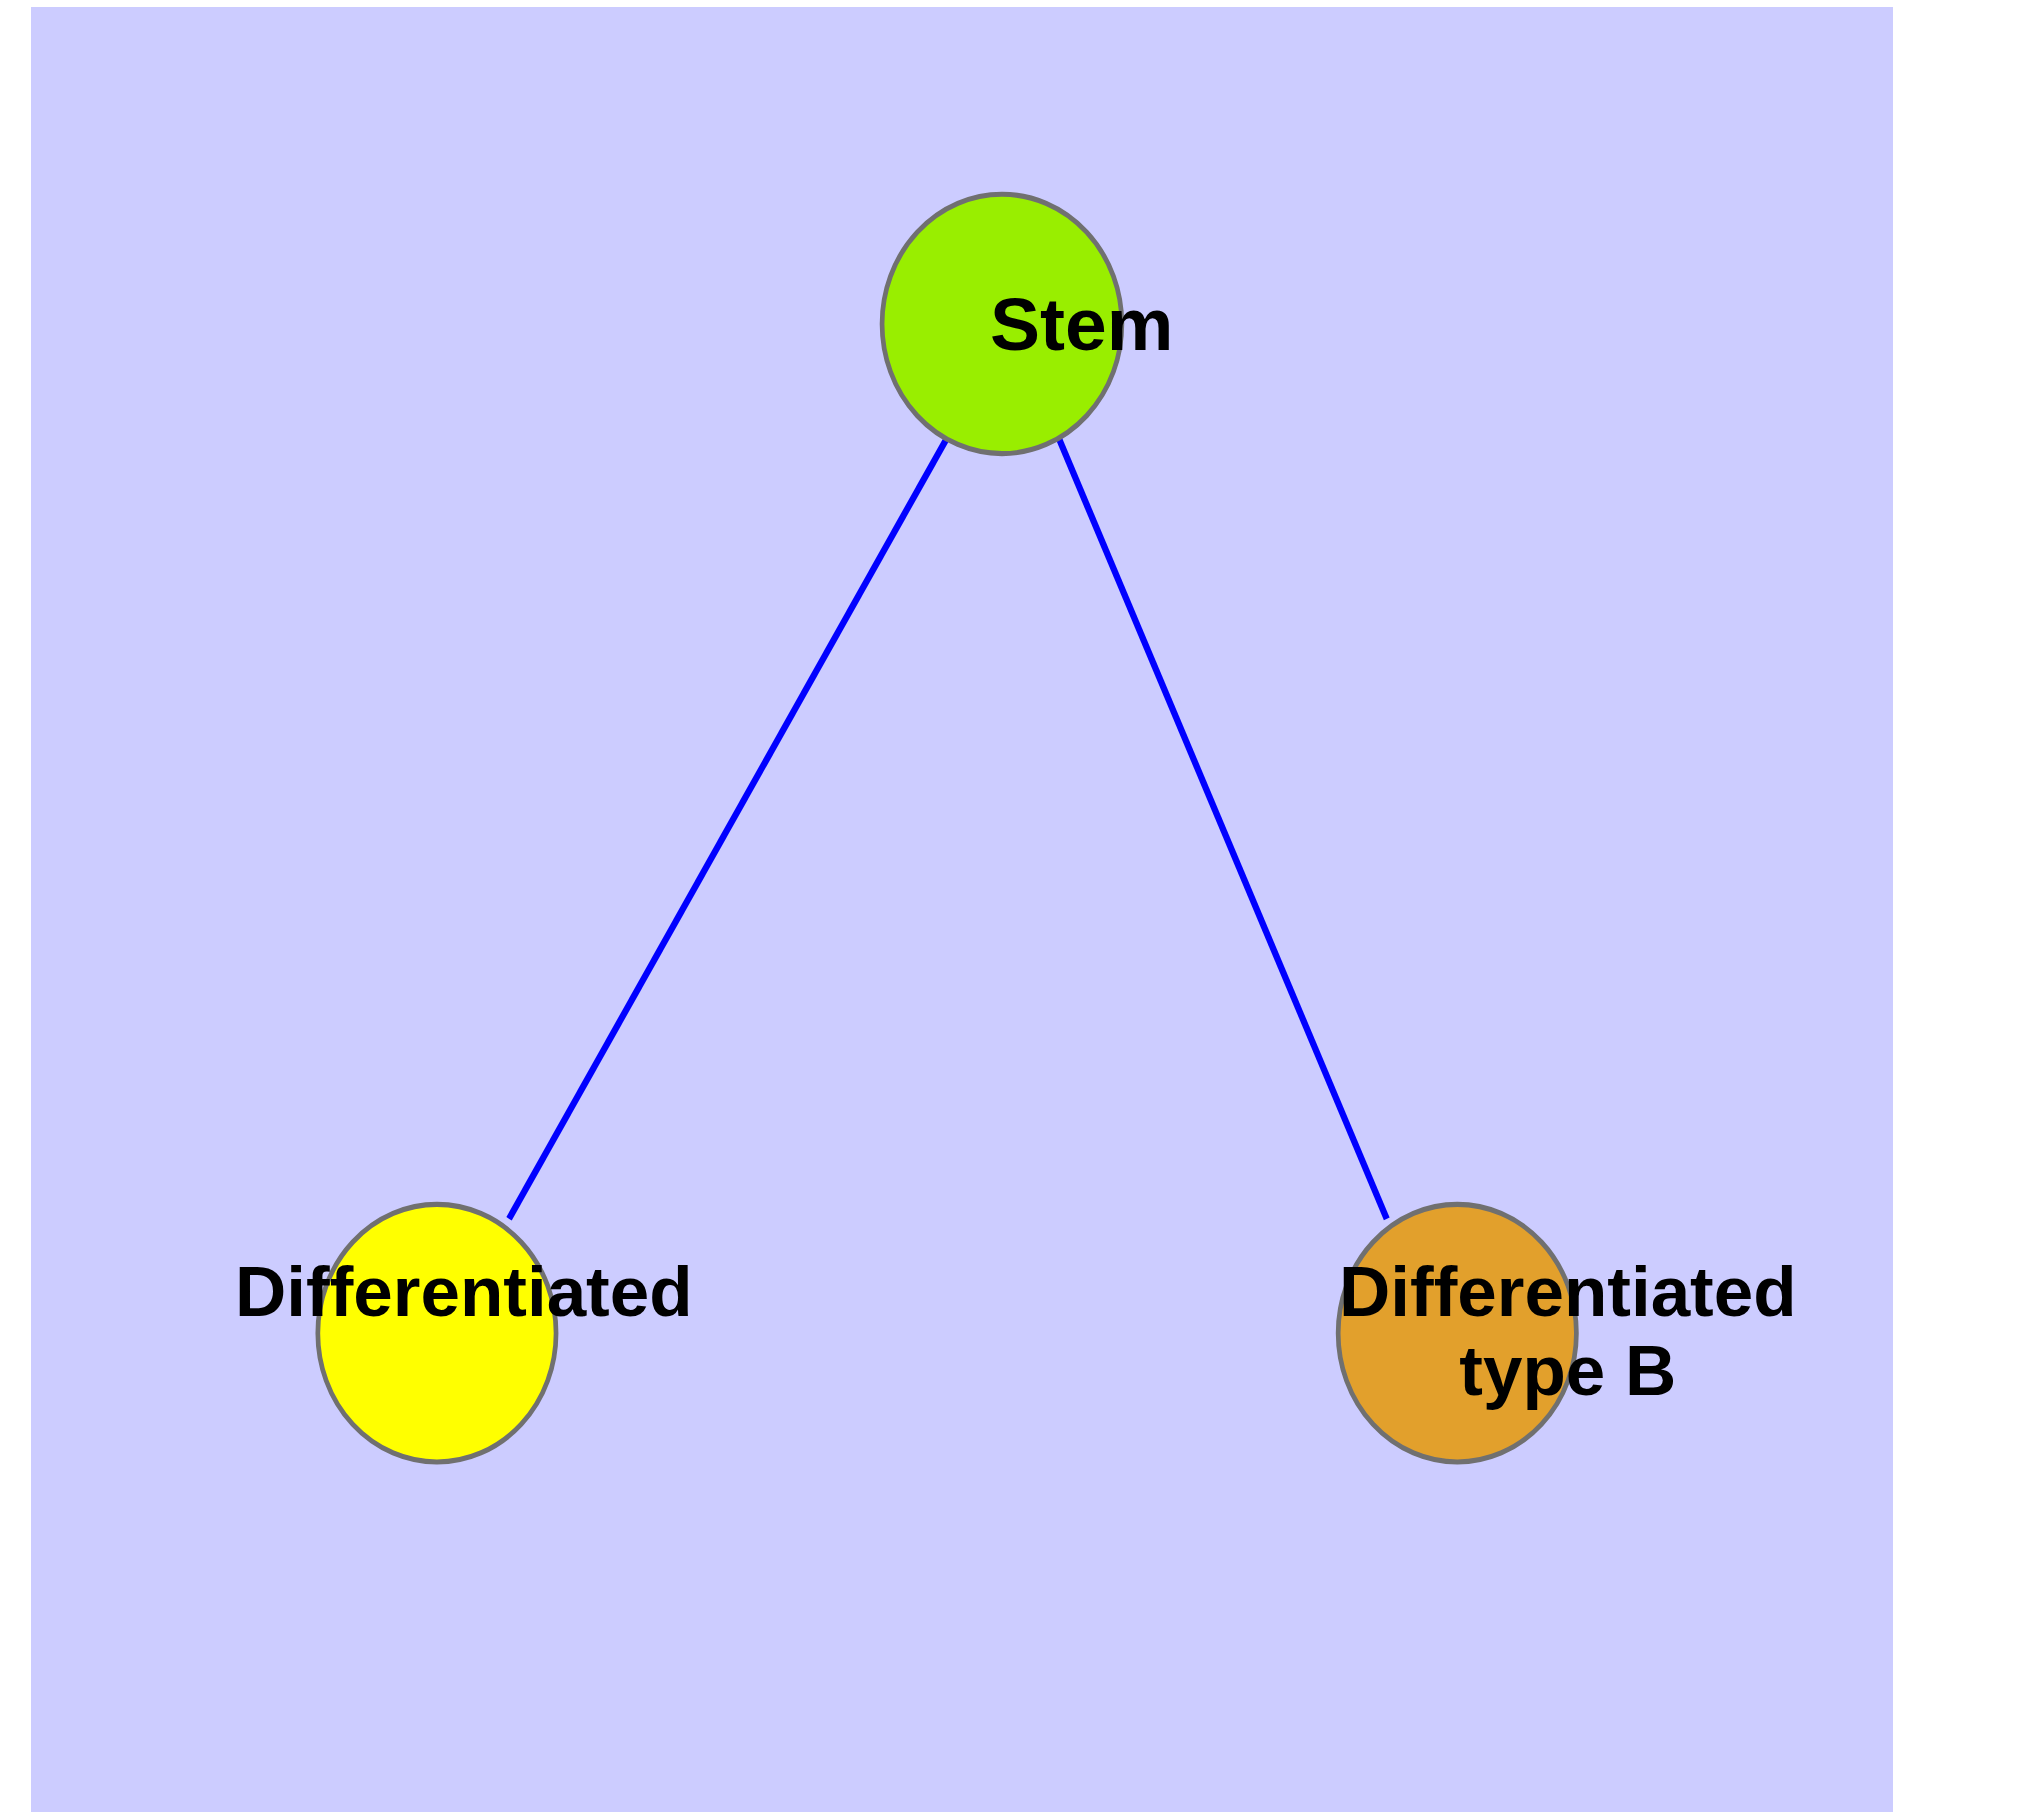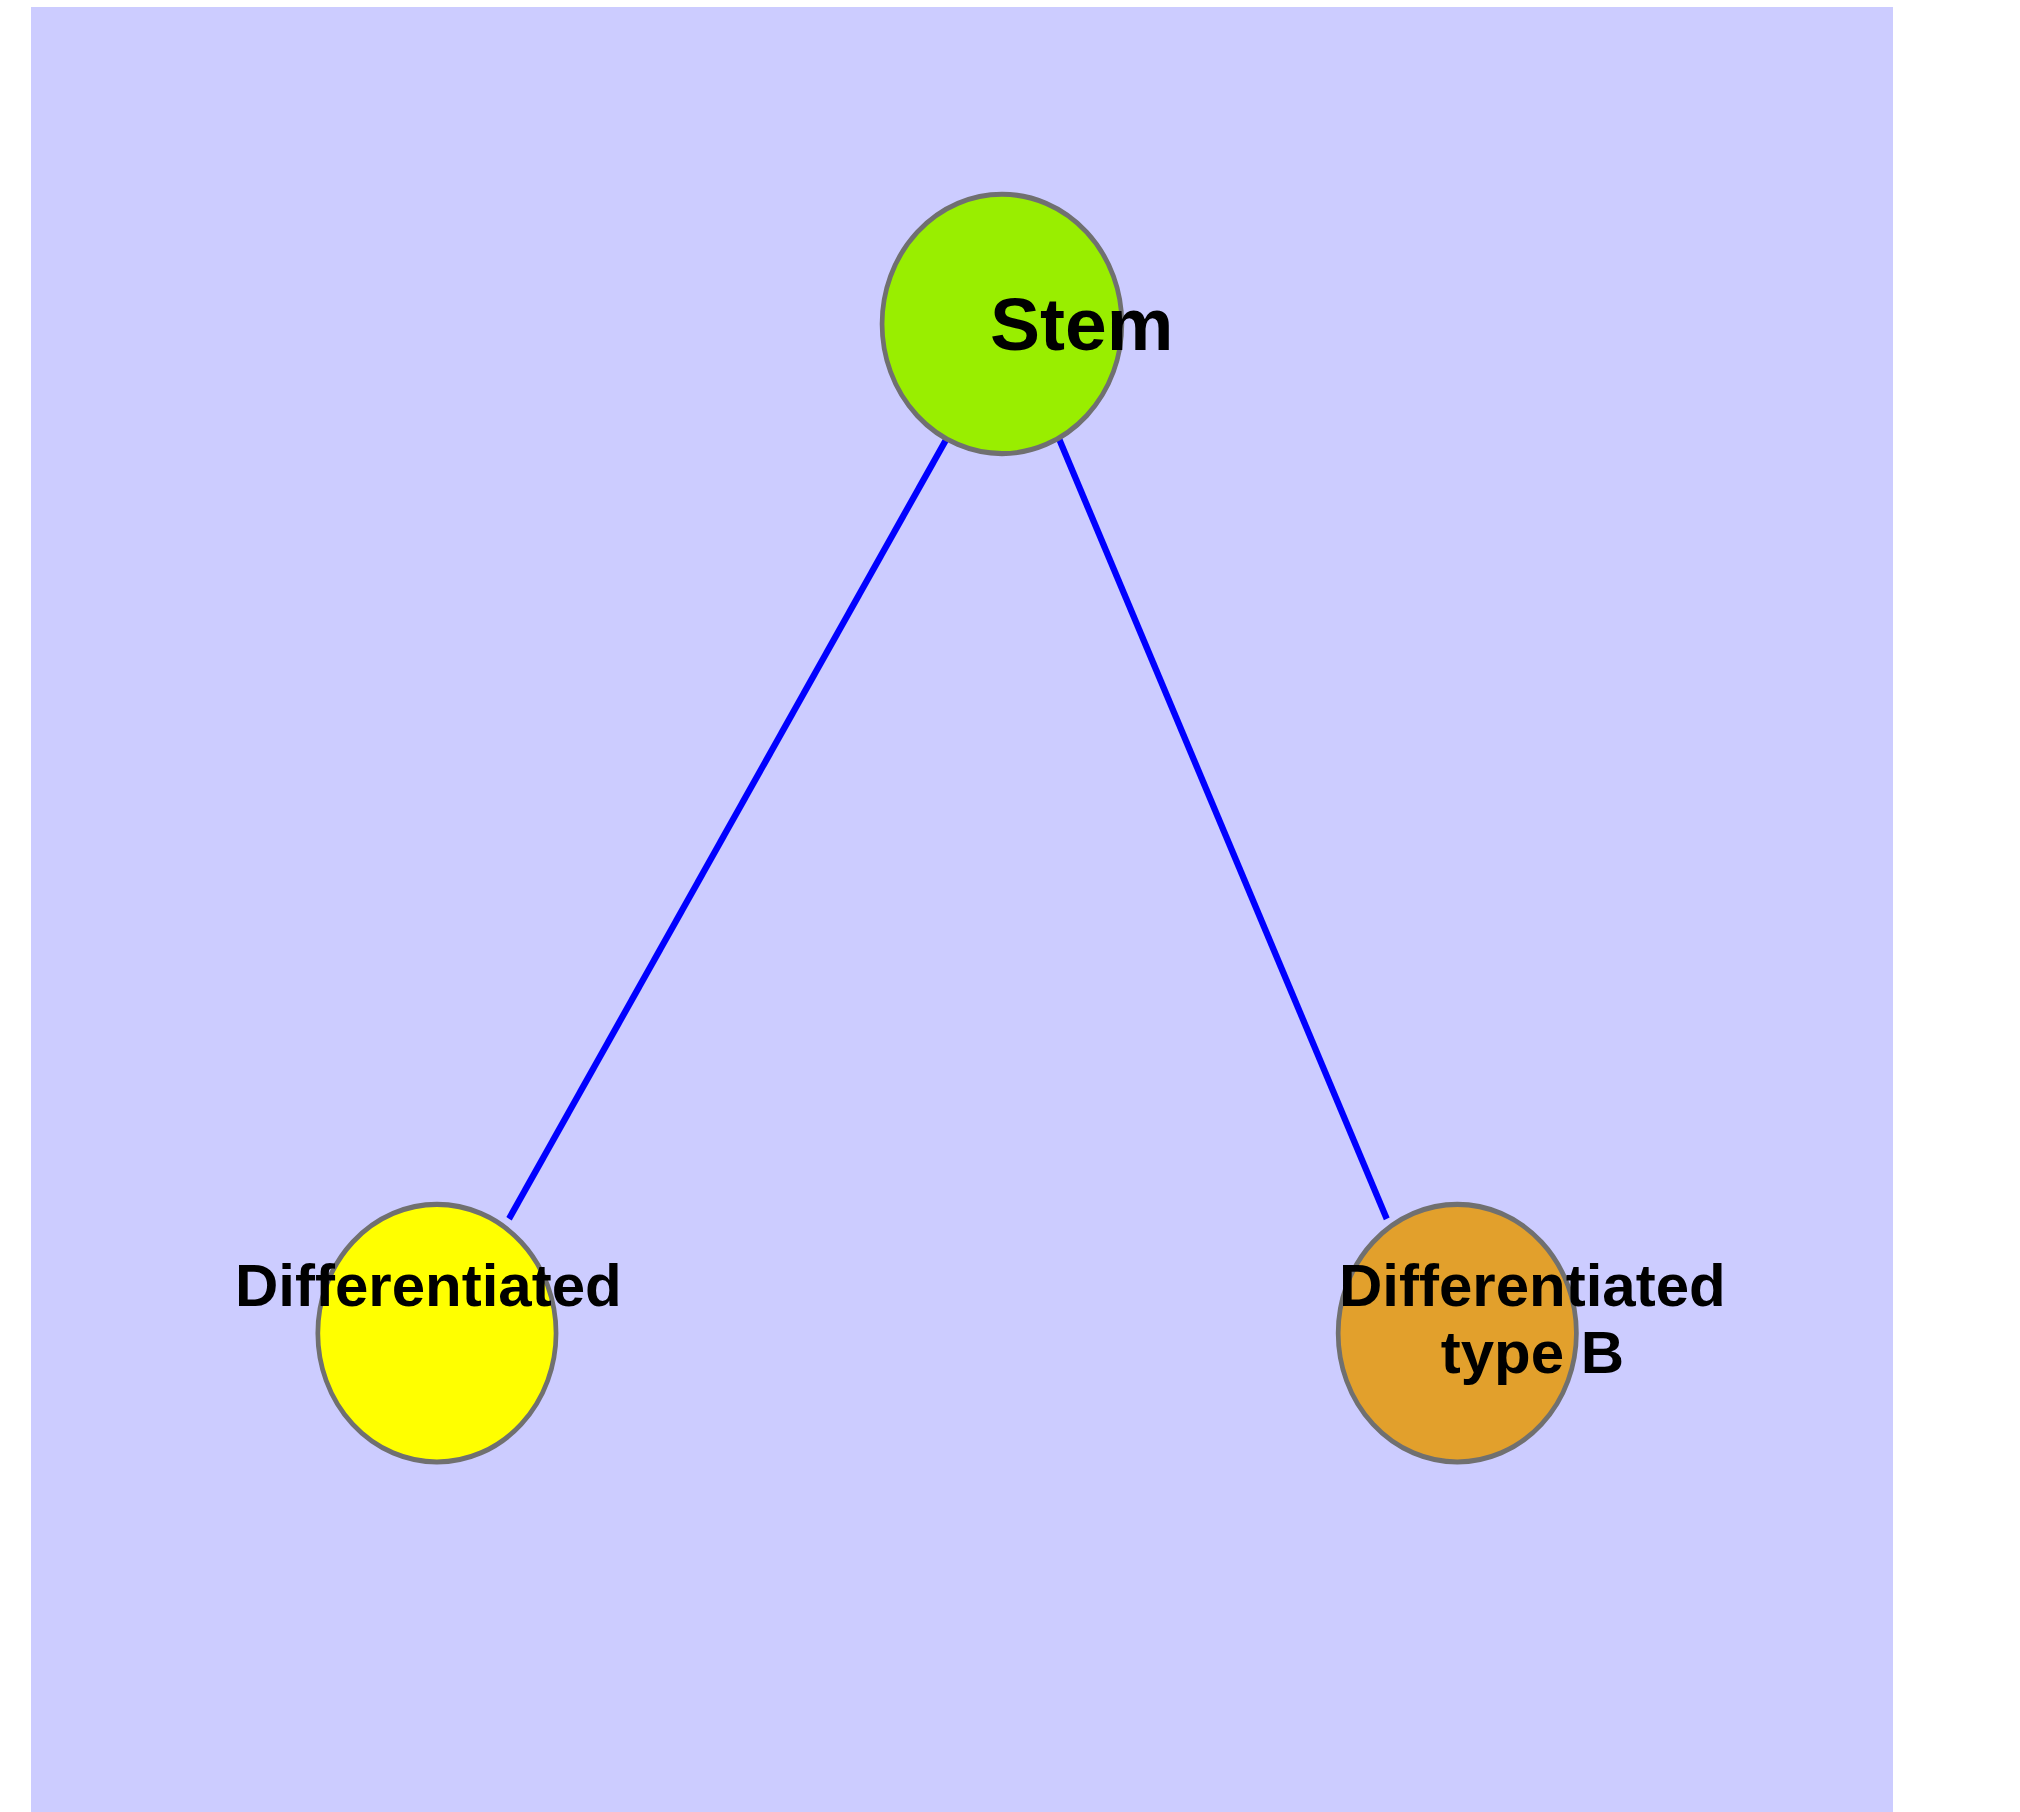--- a/index.html
+++ b/index.html
@@ -39,21 +39,21 @@
     text-align: center;
     line-height: 1.12;
     white-space: pre;
     pointer-events: none;
     -webkit-font-smoothing: antialiased;
   }
   .label-root {
     font-size: 75px;
   }
   .label-leaf {
-    font-size: 60px;
+    font-size: 71px;
   }
 </style>
 </head>
 <body>
 
 <div id="canvas">
   <div id="plot-area">
 
     <svg id="graph-svg" viewBox="0 0 2376 2130" preserveAspectRatio="none">
       <g id="edges-group">

